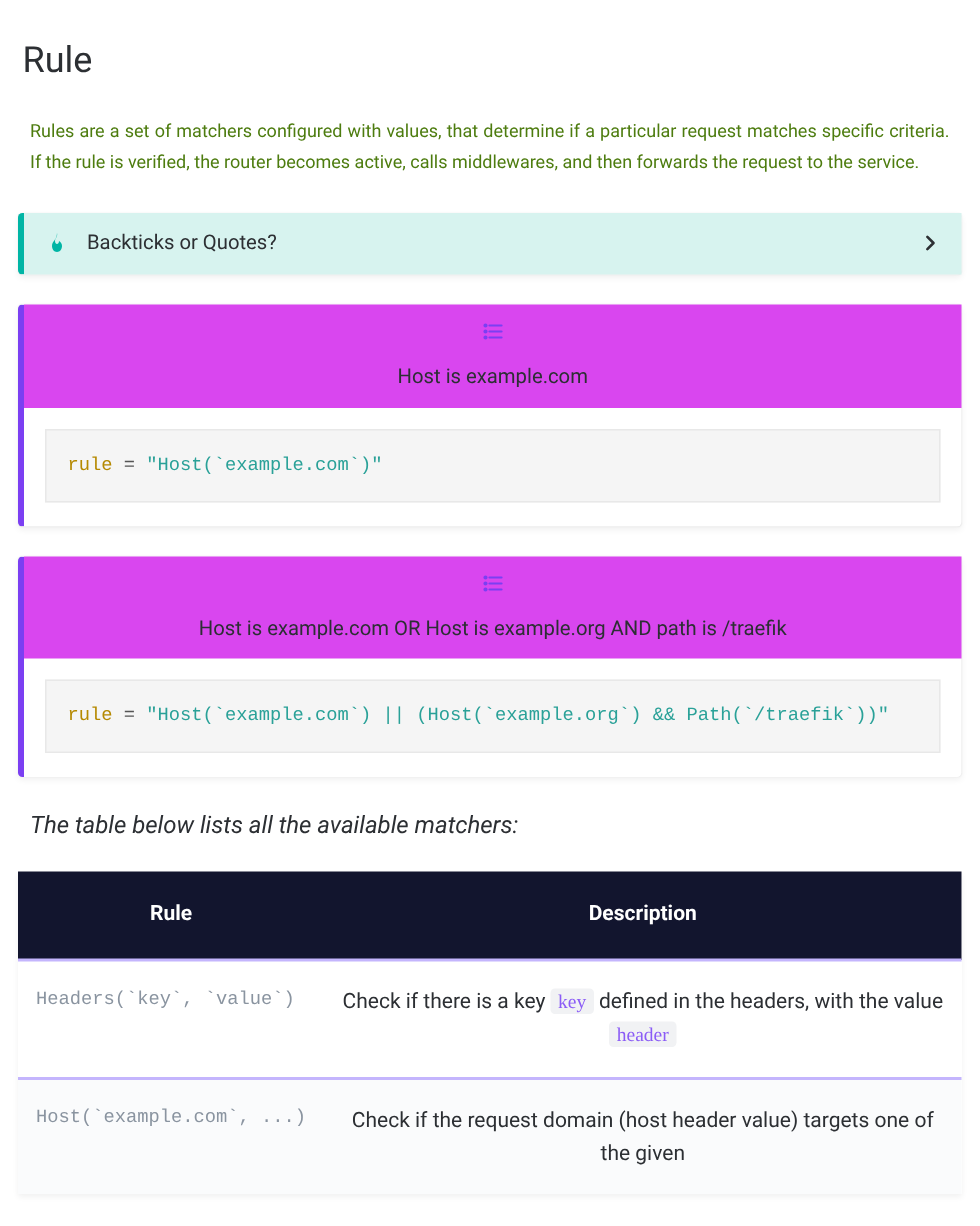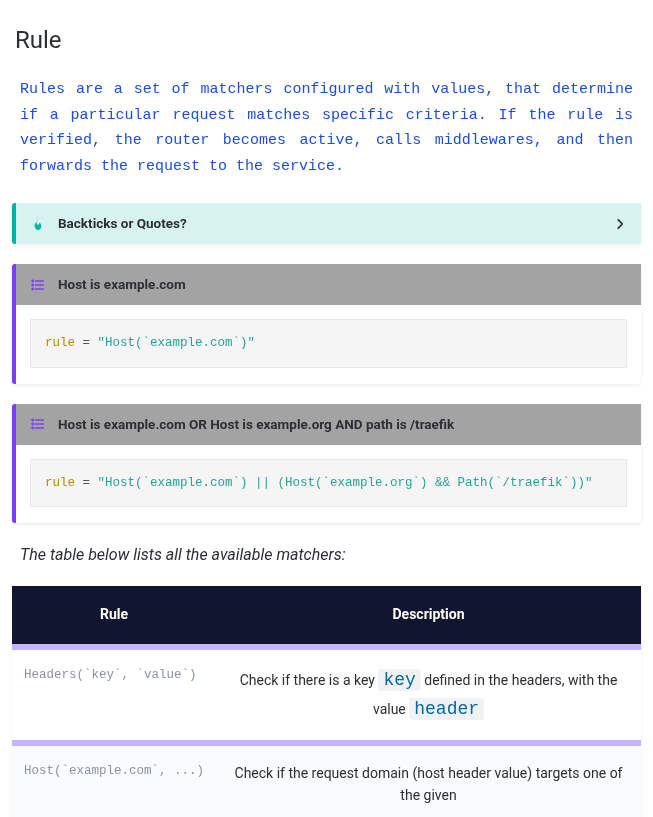--- a/index.html
+++ b/index.html
@@ -12,41 +12,40 @@
     font-size: 15px;
     line-height: 1.55;
   }
   h2.section-title {
     font-size: 24px;
     font-weight: 400;
     color: #2c2f33;
     margin: 12px 0 18px 3px;
   }
   p.intro {
-    color: #1d4ed8;
+    color: #4d7c0f;
     margin: 0 8px 24px 8px;
     text-align: justify;
-    font-size: 15px;
+    font-size: 12px;
     line-height: 1.7;
-    font-family: Liberation Mono, monospace;
   }
 
   
   .admon {
     border-left: 4px solid;
     border-radius: 3px;
     margin: 0 0 20px 0;
     background: #fff;
     box-shadow: 0 2px 4px rgba(0,0,0,0.06), 0 0 1px rgba(0,0,0,0.08);
   }
   .admon .admon-title {
     display: flex;
     align-items: center;
     padding: 10px 14px;
-    font-weight: 700;
+    font-weight: 400;
     font-size: 13.5px;
     color: #2c2f33;
     gap: 12px;
   }
   .admon .admon-body {
     padding: 14px 14px 16px 14px;
   }
   .admon.tip {
     border-left-color: #00b5a5;
   }
@@ -56,21 +55,22 @@
   }
   .admon.tip .title-left {
     display: flex;
     align-items: center;
     gap: 12px;
   }
   .admon.example {
     border-left-color: #7b3ff2;
   }
   .admon.example .admon-title {
-    background: #a3a3a3;
+    background: #d946ef;
+    flex-direction: column;
   }
 
   .icon {
     display: inline-flex;
     align-items: center;
     justify-content: center;
   }
   .icon svg { display: block; }
 
   .chevron svg { width: 14px; height: 14px; }
@@ -106,45 +106,45 @@
   table.matchers thead th {
     background: #12152e;
     color: #fff;
     font-weight: 700;
     padding: 18px 12px;
     text-align: center;
     font-size: 14px;
   }
   table.matchers tbody td {
     padding: 16px 12px;
-    border-top: 6px solid #c4b5fd;
+    border-top: 2px solid #c4b5fd;
     vertical-align: top;
   }
   table.matchers tbody tr:nth-child(even) td {
     background: #fafbfc;
   }
   table.matchers td.col-rule {
     font-family: "SFMono-Regular", Consolas, "Liberation Mono", Menlo, monospace;
     font-size: 12.5px;
     color: #8a94a0;
     white-space: nowrap;
     text-align: left;
   }
   table.matchers td.col-desc {
     text-align: center;
     color: #2c2f33;
     line-height: 1.6;
   }
   code.inline {
-    font-family: Liberation Mono, monospace;
-    font-size: 18px;
+    font-family: Liberation Serif, serif;
+    font-size: 13px;
     background: #f1f2f4;
     padding: 1px 5px;
     border-radius: 3px;
-    color: #0369a1;
+    color: #8b5cf6;
   }
 </style>
 </head>
 <body>
 
 <h2 class="section-title">Rule</h2>
 
 <p class="intro">Rules are a set of matchers configured with values, that determine if a particular request matches specific criteria. If the rule is verified, the router becomes active, calls middlewares, and then forwards the request to the service.</p>
 
 <div class="admon tip">

